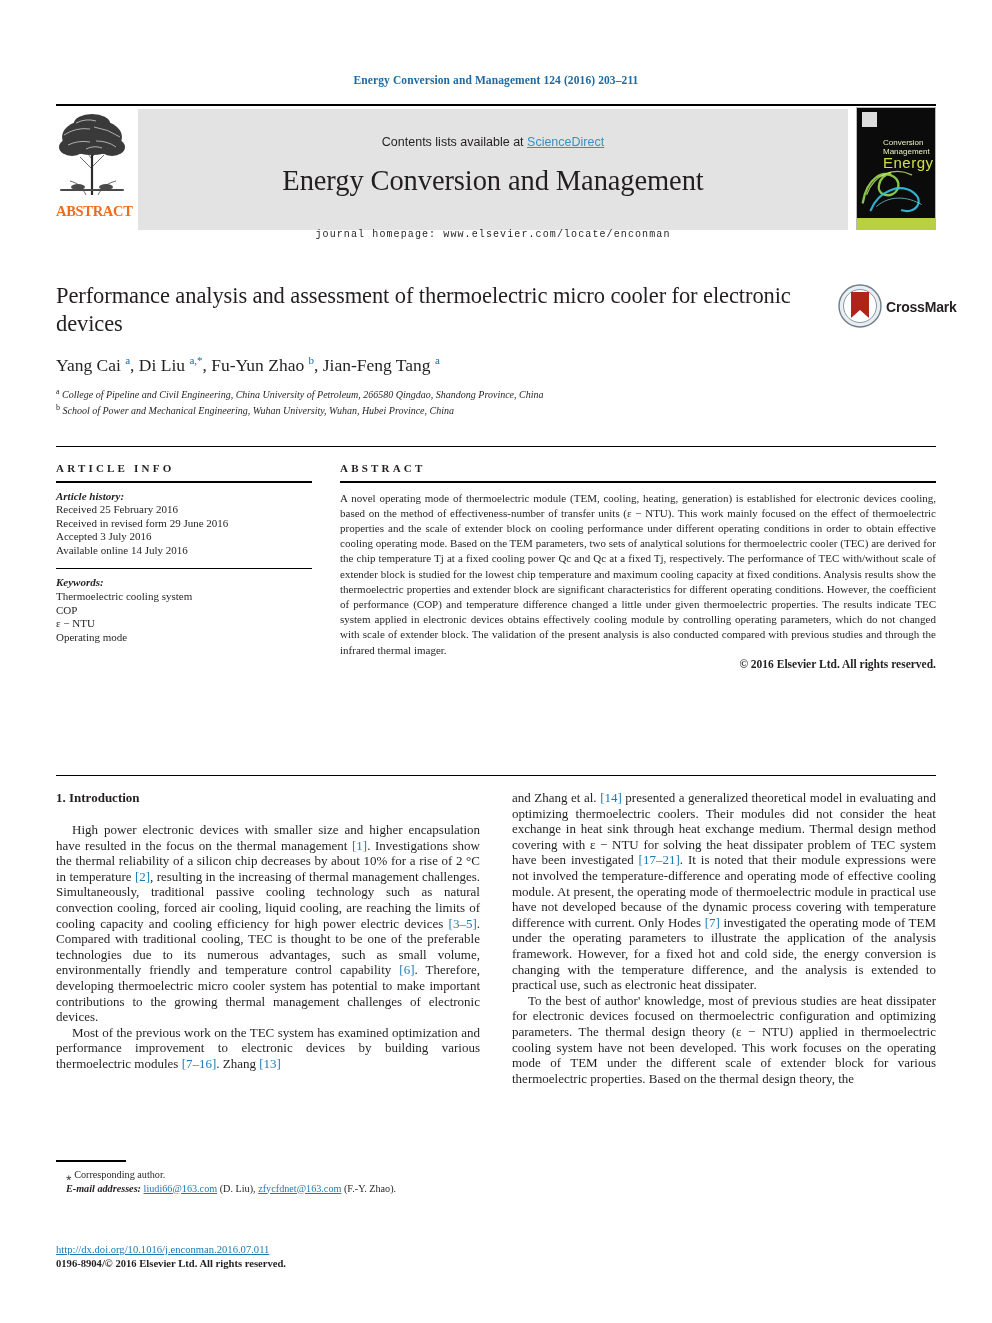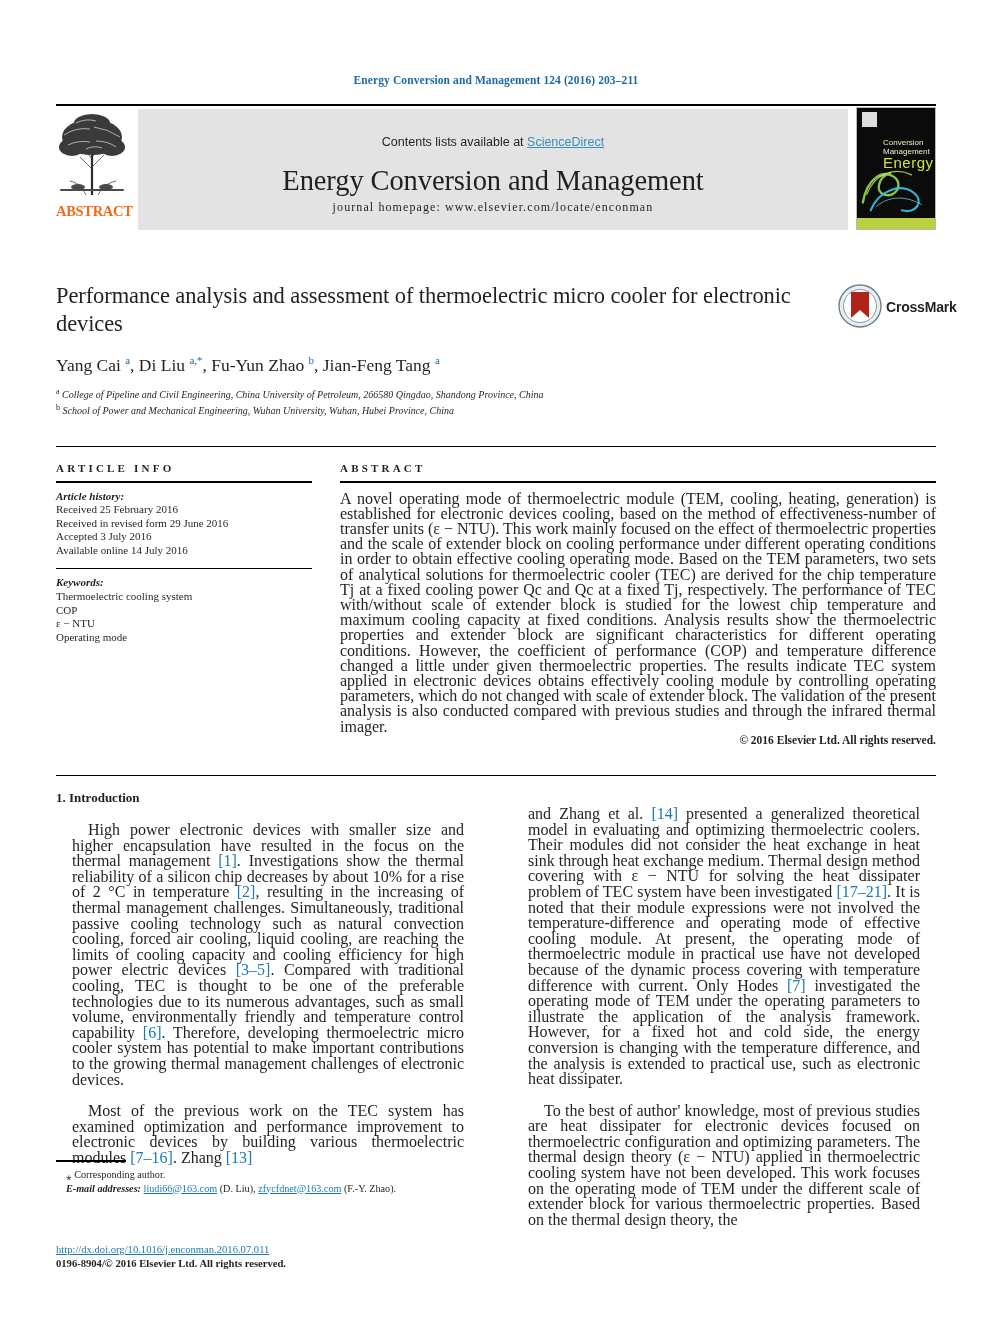--- a/index.html
+++ b/index.html
@@ -95,23 +95,23 @@
     color: #3a8fbd;
   }
   .journal-title {
     margin-top: 16px;
     font-family: "Liberation Serif", serif;
     font-size: 28.5px;
     color: #231f20;
     letter-spacing: -0.1px;
   }
   .homepage-line {
-    margin-top: 3px;
-    font-family: Liberation Serif, serif;
-    font-size: 12px;
+    margin-top: 32px;
+    font-family: Liberation Mono, monospace;
+    font-size: 10px;
     color: #231f20;
     letter-spacing: 1.1px;
   }
 
   .cover-thumb {
     position: absolute;
     left: 800px;
     top: 0px;
     width: 80px;
     height: 123px;
@@ -241,21 +241,21 @@
     margin-top: 11px;
     margin-bottom: 6px;
     width: 100%;
     height: 1px;
     background: #000;
   }
 
   .abstract-body {
     margin-top: 8px;
     font-family: "Liberation Serif", serif;
-    font-size: 16px;
+    font-size: 11px;
     line-height: 15.2px;
     text-align: justify;
     color: #231f20;
   }
   .copyright-line {
     text-align: right;
     font-family: "Liberation Serif", serif;
     font-size: 11.5px;
     font-weight: bold;
     color: #231f20;
@@ -275,23 +275,23 @@
   .body-right { position: absolute; left: 512px; top: 790px; width: 424px; }
 
   .section-heading {
     font-family: "Liberation Serif", serif;
     font-size: 13px;
     font-weight: bold;
     color: #231f20;
     margin-bottom: 16px;
   }
   p.body-par {
-    margin: 16px;
-    font-family: "Liberation Serif", serif;
-    font-size: 16px;
+    margin: 0;
+    font-family: "Liberation Serif", serif;
+    font-size: 13px;
     line-height: 15.6px;
     text-align: justify;
     text-indent: 16px;
     color: #231f20;
     hyphens: manual;
   }
   p.body-par.noindent { text-indent: 0; }
   .ref { color: #1b7ab5; }
 
   

